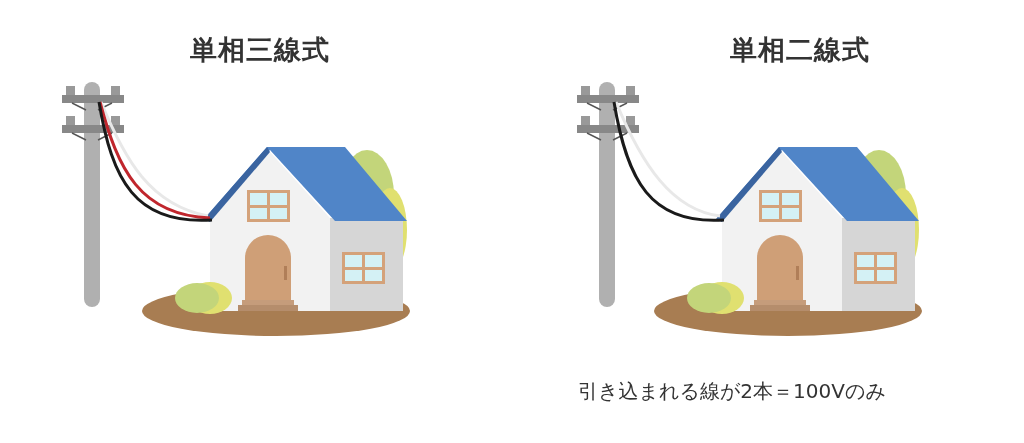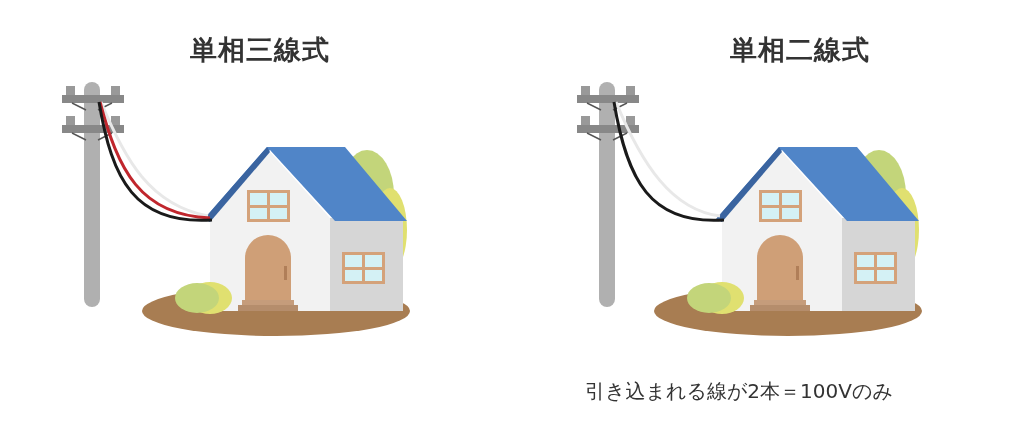--- a/index.html
+++ b/index.html
@@ -7,21 +7,21 @@
          font-family:"DejaVu Sans", "Liberation Sans", sans-serif; }
   .panel { position:absolute; top:0; width:512px; height:442px; }
   .panel.left { left:0; }
   .panel.right { left:512px; }
   .title { position:absolute; top:32px; width:100%; text-align:center;
            font-size:27px; font-weight:bold; color:#333333; letter-spacing:1px; }
   .panel.left .title { left:0; width:520px; }
   .panel.right .title { left:0; width:576px; }
   .caption { position:absolute; top:378px; font-size:20px; color:#333333; white-space:nowrap; }
   .panel.left .caption { left:38px; }
-  .panel.right .caption { left:73px; }
+  .panel.right .caption { left:66px; }
   svg.scene { position:absolute; left:0; top:0; }
 </style>
 </head>
 <body>
 
 <div class="panel left">
   <div class="title">単相三線式</div>
 
   <svg class="scene" width="512" height="443" viewBox="0 0 512 443">
 

